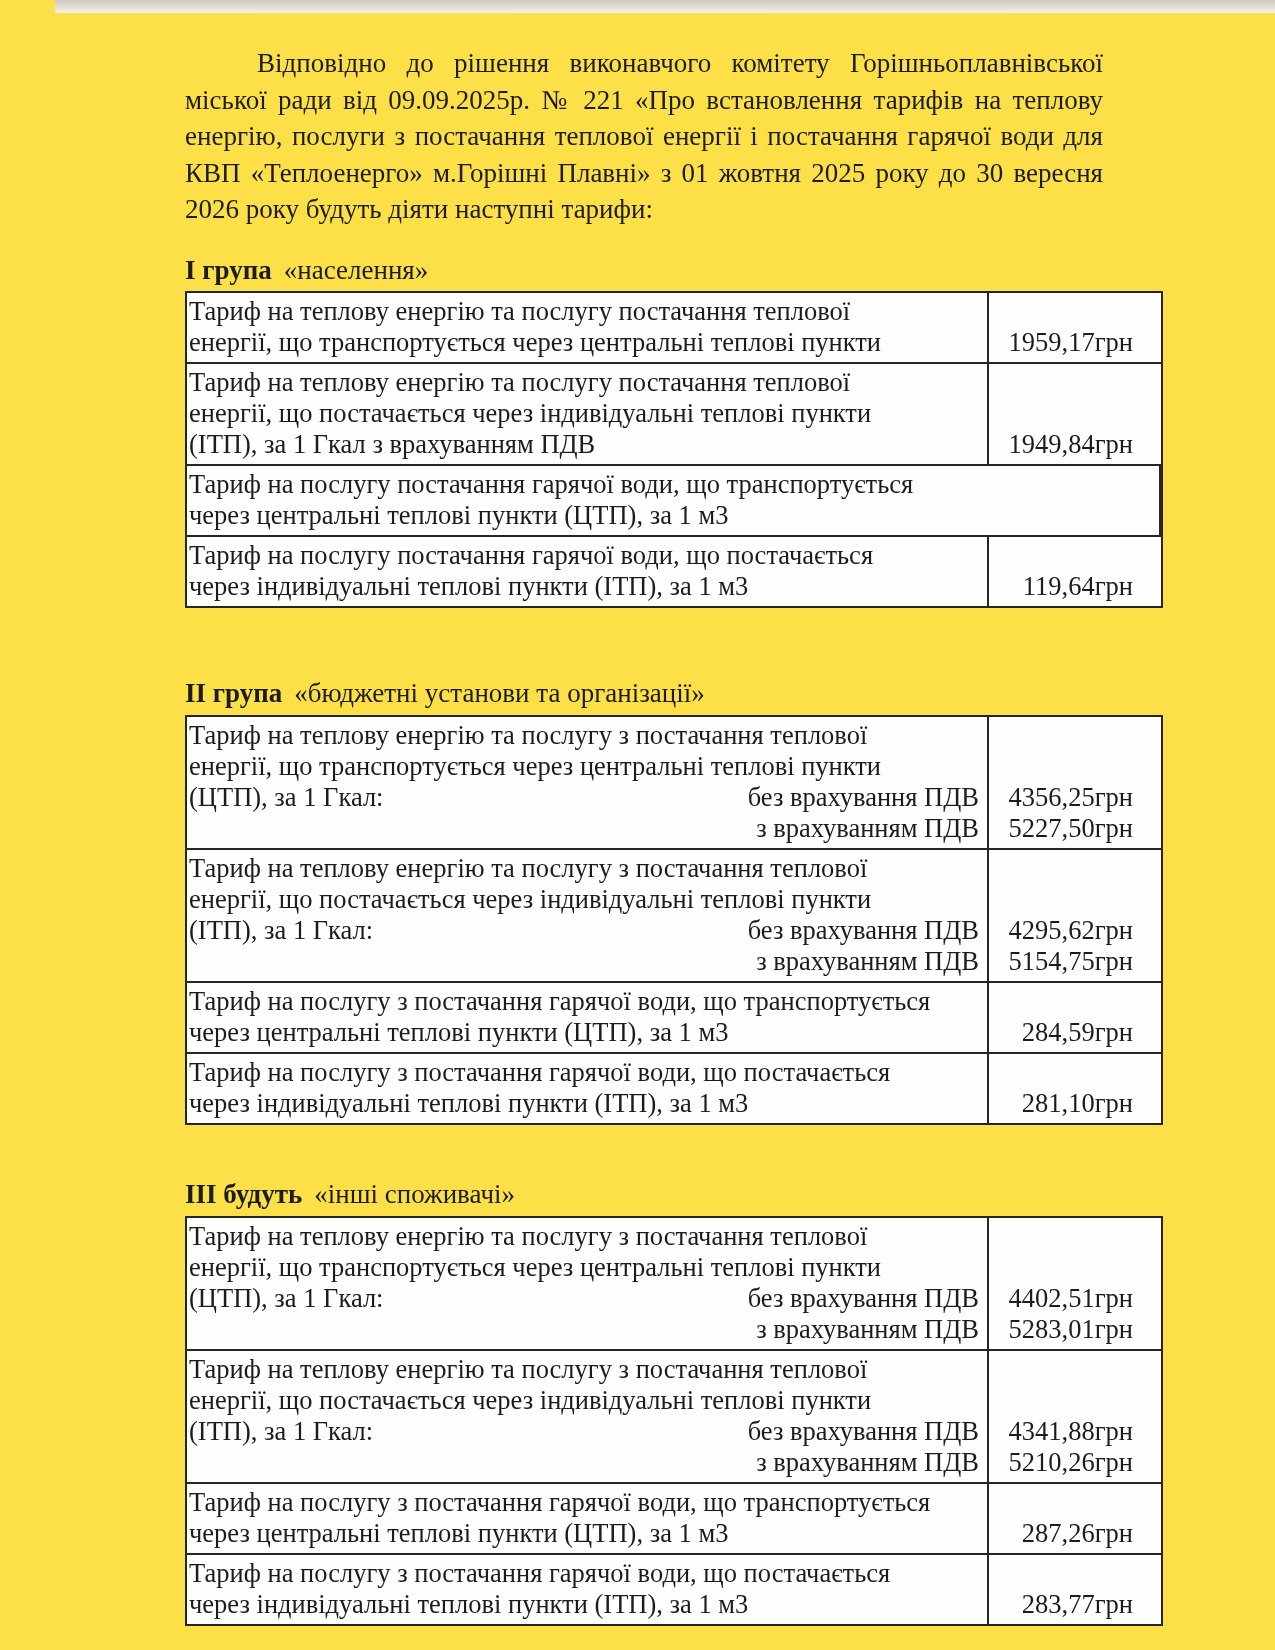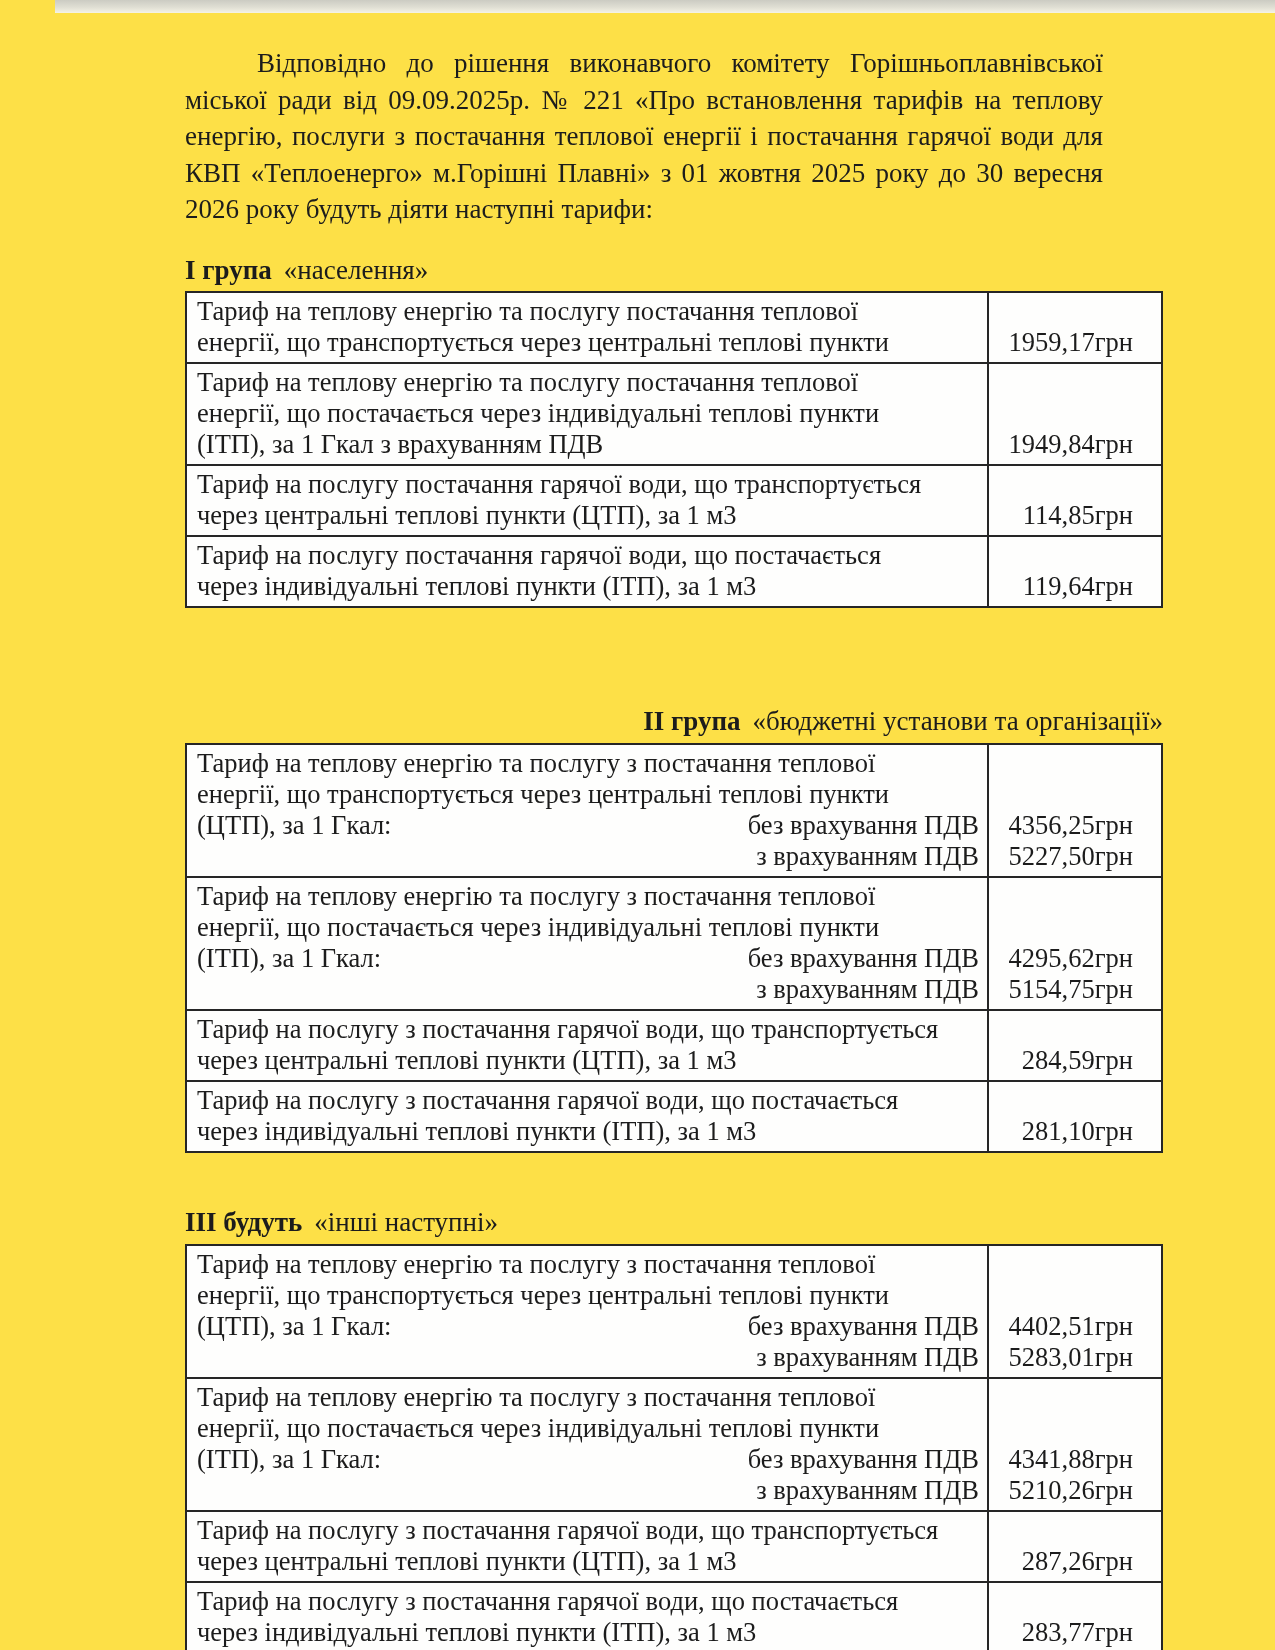--- a/index.html
+++ b/index.html
@@ -24,35 +24,35 @@
     font-size:27px;
     line-height:36.5px;
     text-align:justify;
     text-indent:72px;
   }
 
   .group-heading { font-size:27px; line-height:30px; }
   .group-heading .gtitle { font-weight:bold; }
   .group-heading .gsub  { margin-left:12px; }
   .gh1 { margin-top:6px; margin-bottom:6px; }
-  .gh2 { margin-top:98px; margin-bottom:7px;text-align:right; }
+  .gh2 { margin-top:70px; margin-bottom:7px; }
   .gh3 { margin-top:54px; margin-bottom:7px; }
 
   .ttable {
     width:978px;
     box-sizing:border-box;
     border:2px solid #262626;
     background:#fefefd;
   }
   .trow { display:flex; }
   .trow + .trow { border-top:2px solid #262626; }
   .cell-label {
     flex:1 1 auto;
     border-right:2px solid #262626;
-    padding:3px 8px 4px 10px;
+    padding:3px 8px 4px 2px;
     box-sizing:border-box;
     overflow:hidden;
   }
   .cell-value {
     flex:0 0 172px;
     display:flex; flex-direction:column; justify-content:flex-end;
     text-align:right;
     padding:3px 28px 4px 4px;
     box-sizing:border-box;
   }
@@ -93,23 +93,20 @@
         </div>
         <div class="cell-value">
           <div class="vline">1949,84грн</div>
         </div>
       </div>
       <div class="trow">
         <div class="cell-label">
           <div class="tline">Тариф на послугу постачання гарячої води, що транспортується</div>
           <div class="tline">через центральні теплові пункти (ЦТП), за 1 м3</div>
         </div>
-        <div class="cell-value">
-          <div class="vline">114,85грн</div>
-        </div>
       </div>
       <div class="trow">
         <div class="cell-label">
           <div class="tline">Тариф на послугу постачання гарячої води, що постачається</div>
           <div class="tline">через індивідуальні теплові пункти (ІТП), за 1 м3</div>
         </div>
         <div class="cell-value">
           <div class="vline">119,64грн</div>
         </div>
       </div>
@@ -164,21 +161,21 @@
           <div class="tline">Тариф на послугу з постачання гарячої води, що постачається</div>
           <div class="tline">через індивідуальні теплові пункти (ІТП), за 1 м3</div>
         </div>
         <div class="cell-value">
           <div class="vline">281,10грн</div>
         </div>
       </div>
     </div>
 
     <div class="group-heading gh3">
-      <span class="gtitle">ІІІ будуть</span><span class="gsub">«інші наступні»</span>
+      <span class="gtitle">ІІІ будуть</span><span class="gsub">«інші споживачі»</span>
     </div>
 
     <div class="ttable">
       <div class="trow">
         <div class="cell-label">
           <div class="tline">Тариф на теплову енергію та послугу з постачання теплової</div>
           <div class="tline">енергії, що транспортується через центральні теплові пункти</div>
           <div class="tline split">
             <span>(ЦТП), за 1 Гкал:</span>
             <span>без врахування ПДВ</span>

